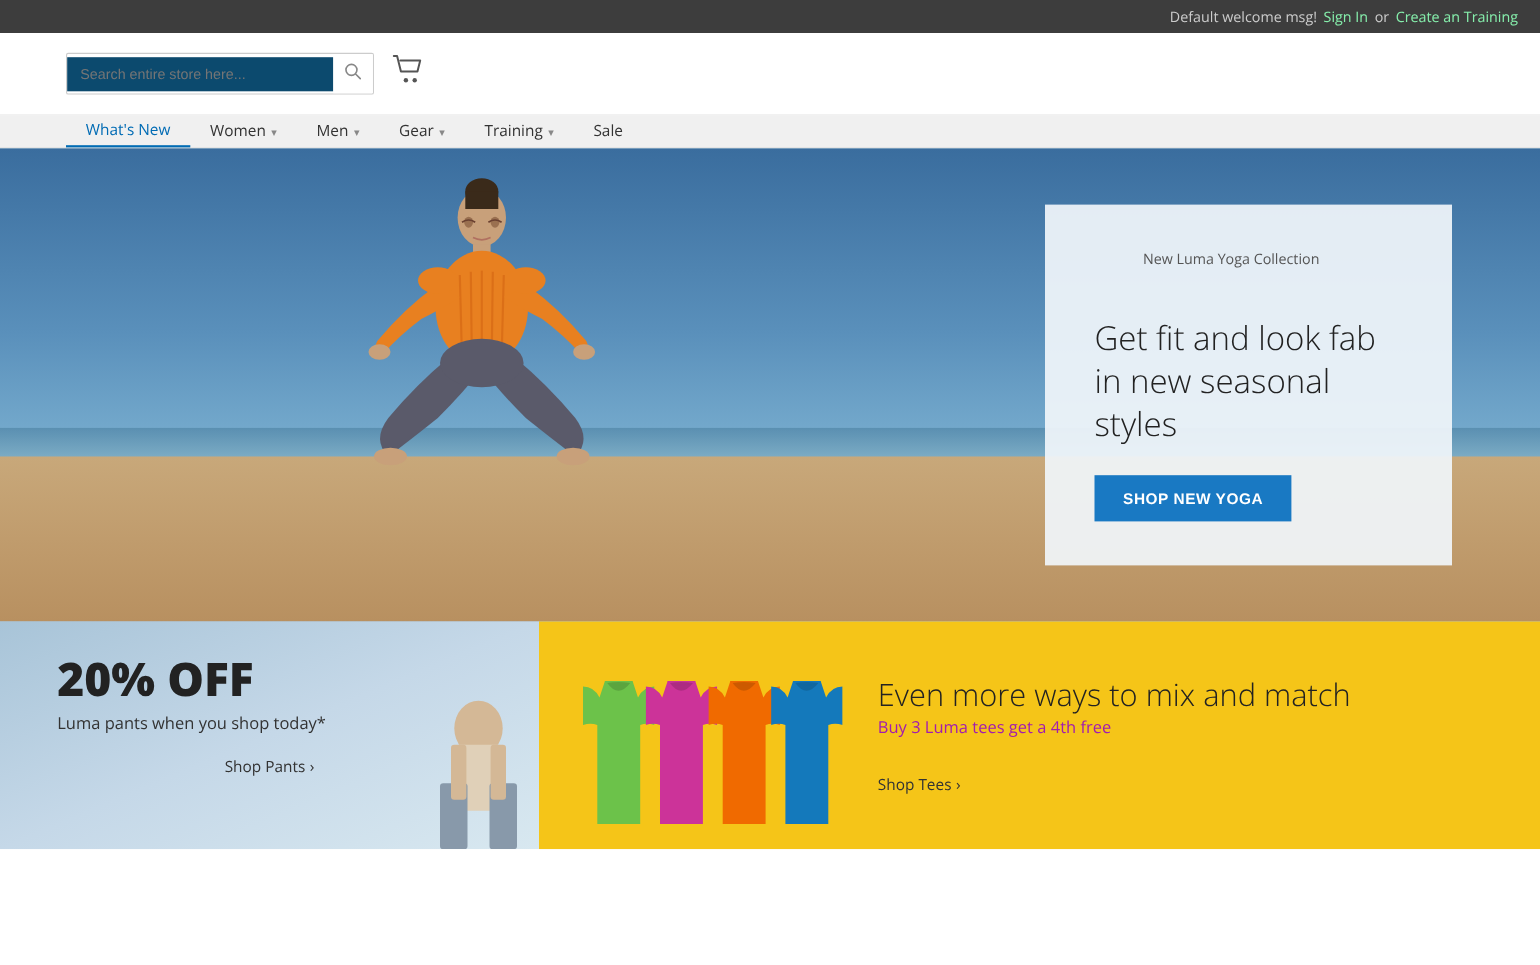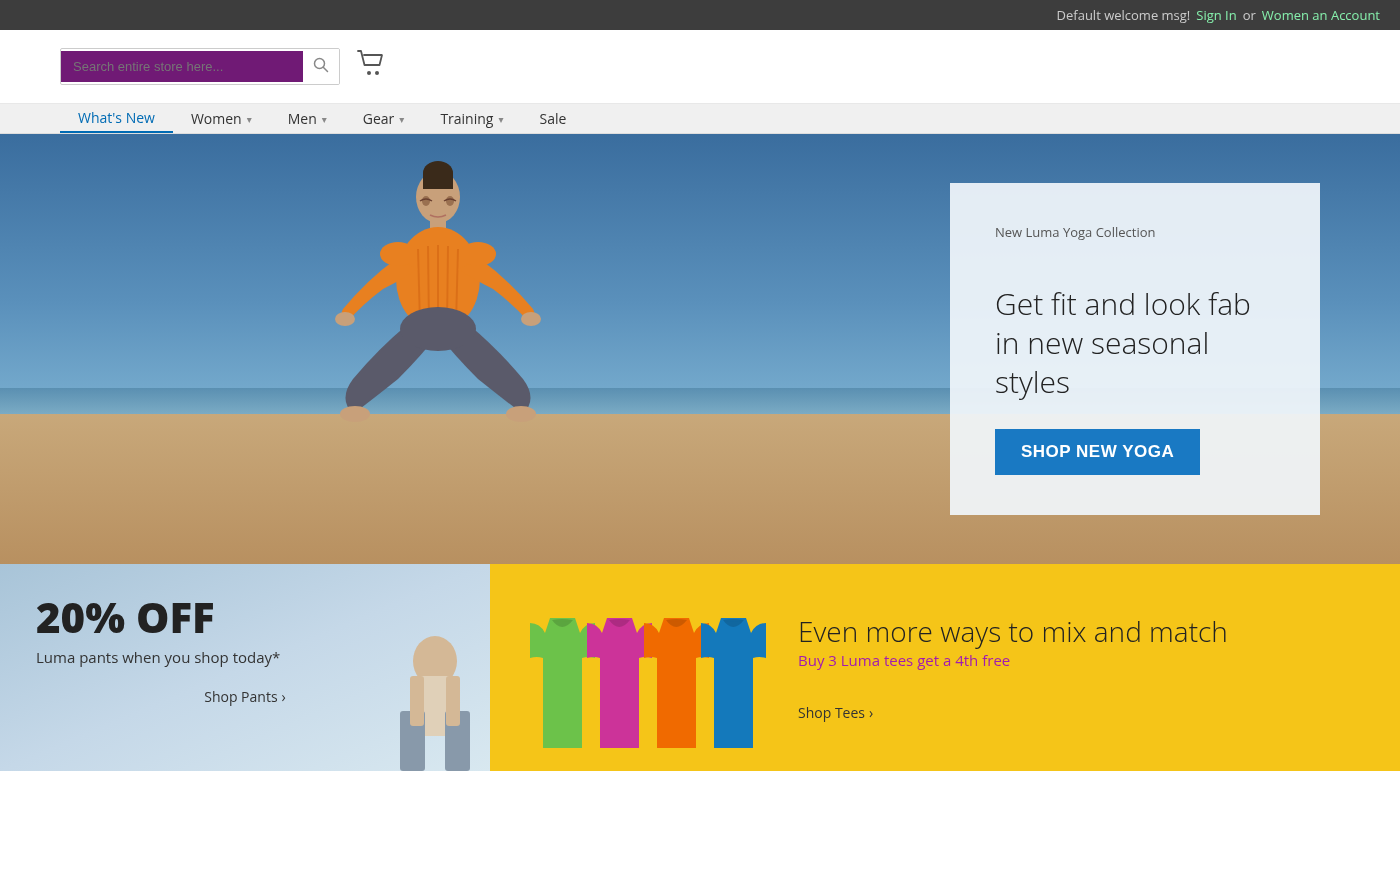--- a/index.html
+++ b/index.html
@@ -60,21 +60,21 @@
       overflow: hidden;
       width: 280px;
     }
     .search-bar input {
       border: none;
       outline: none;
       padding: 8px 12px;
       font-size: 13px;
       color: #999;
       flex: 1;
-      background: #701a75;
+      background: #0c4a6e;
     }
     .search-bar button {
       background: #fff;
       border: none;
       padding: 8px 10px;
       cursor: pointer;
       color: #888;
       font-size: 15px;
     }
     .cart-icon {
@@ -158,52 +158,53 @@
       top: 50%;
       transform: translateY(-50%);
       background: rgba(240, 245, 250, 0.93);
       padding: 40px 45px;
       width: 370px;
     }
     .hero-subtitle {
       font-size: 13px;
       color: #555;
       margin-bottom: 16px;
+      margin-left: 44px;
     }
     .hero-title {
       font-size: 30px;
       font-weight: 300;
       color: #222;
       line-height: 1.3;
       margin-bottom: 28px;
       margin-top: 43px;
     }
     .hero-btn {
       background: #1979c3;
       color: #fff;
       border: none;
       padding: 13px 26px;
-      font-size: 17px;
+      font-size: 14px;
       font-weight: 700;
       cursor: pointer;
       letter-spacing: 0.5px;
       text-transform: uppercase;
     }
 
     
     .promo-row {
       display: flex;
       width: 100%;
       height: 207px;
     }
     .promo-left {
       width: 35%;
       background: linear-gradient(to bottom right, #a8c4d8 0%, #c5d8e8 50%, #d8e8f0 100%);
       position: relative;
-      padding: 32px 36px;
+      padding: 32px 52px;
       overflow: hidden;
     }
     .promo-left-text {
       position: relative;
       z-index: 2;
     }
     .promo-discount {
       font-size: 42px;
       font-weight: 900;
       color: #222;
@@ -268,21 +269,21 @@
       gap: 4px;
     }
   </style>
 </head>
 <body>
 
 <div class="top-bar">
   <span>Default welcome msg!</span>
   <a>Sign In</a>
   <span>or</span>
-  <a>Women an Account</a>
+  <a>Create an Training</a>
 </div>
 
 <div class="header">
 
   <div class="header-right">
     <div class="search-bar">
       <input type="text" placeholder="Search entire store here..." style="">
       <button>
         <svg width="16" height="16" viewBox="0 0 16 16" fill="none">
           <circle cx="6.5" cy="6.5" r="5" stroke="#888" stroke-width="1.5"></circle>

